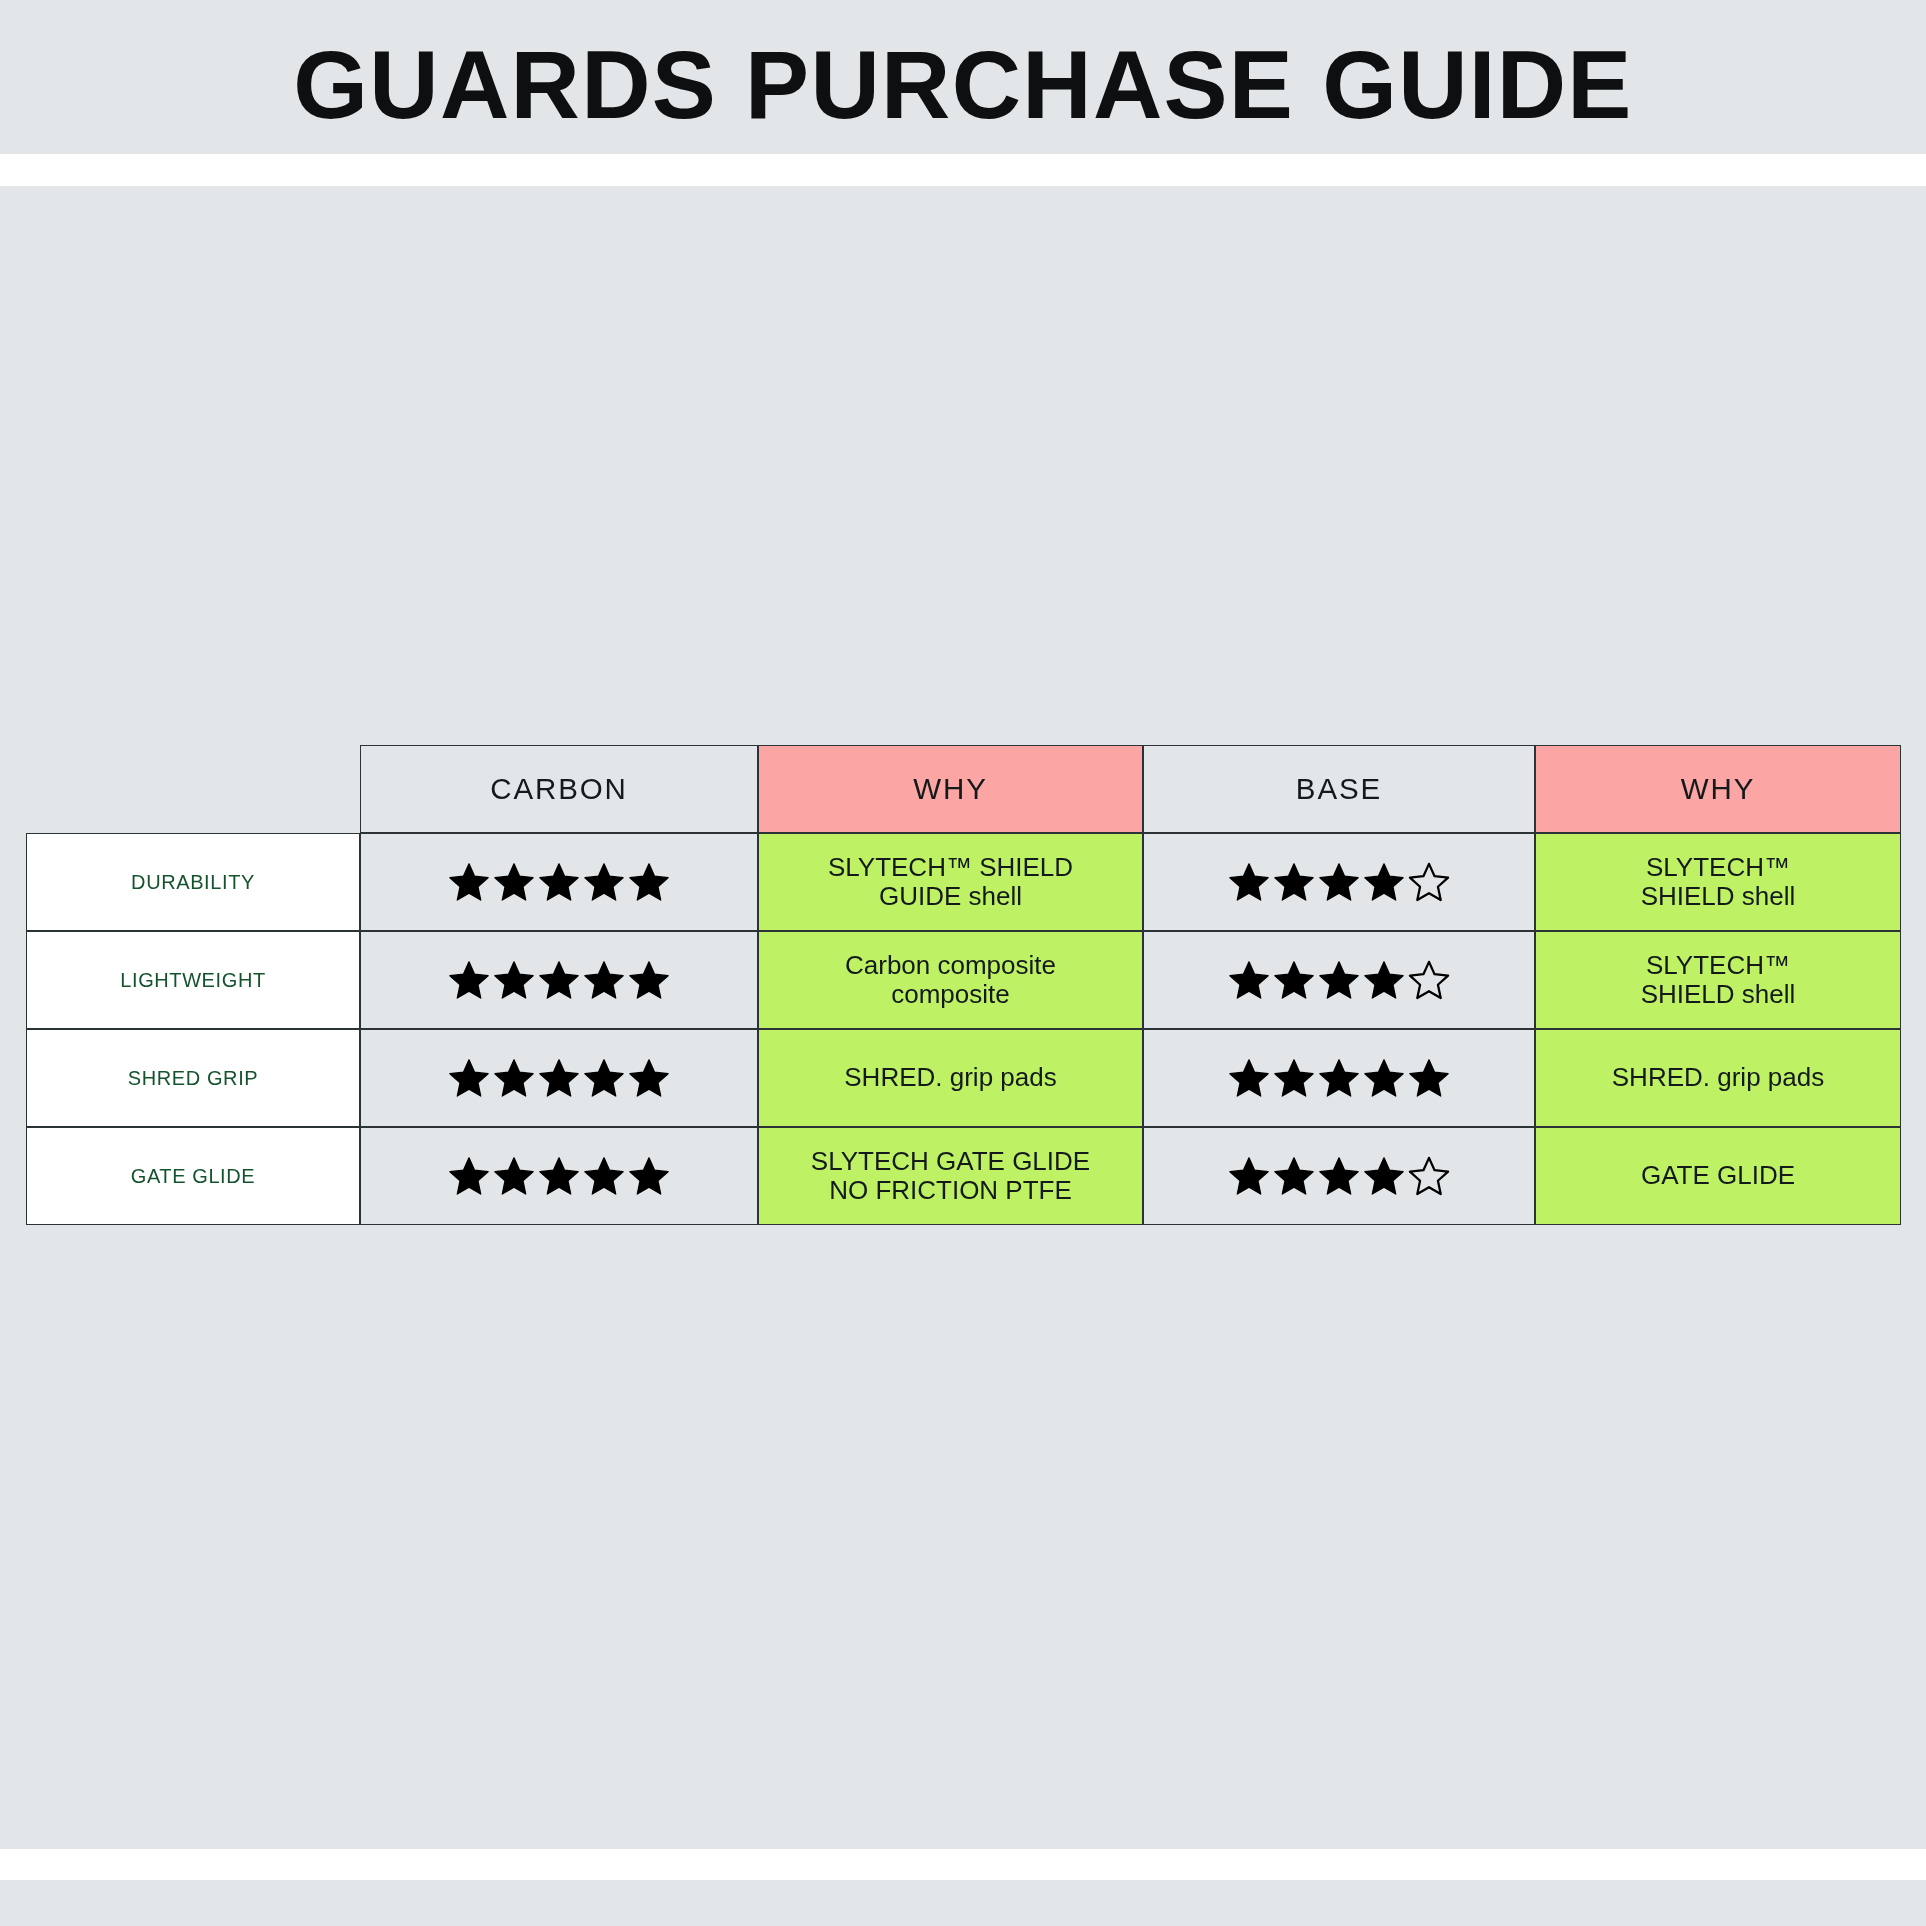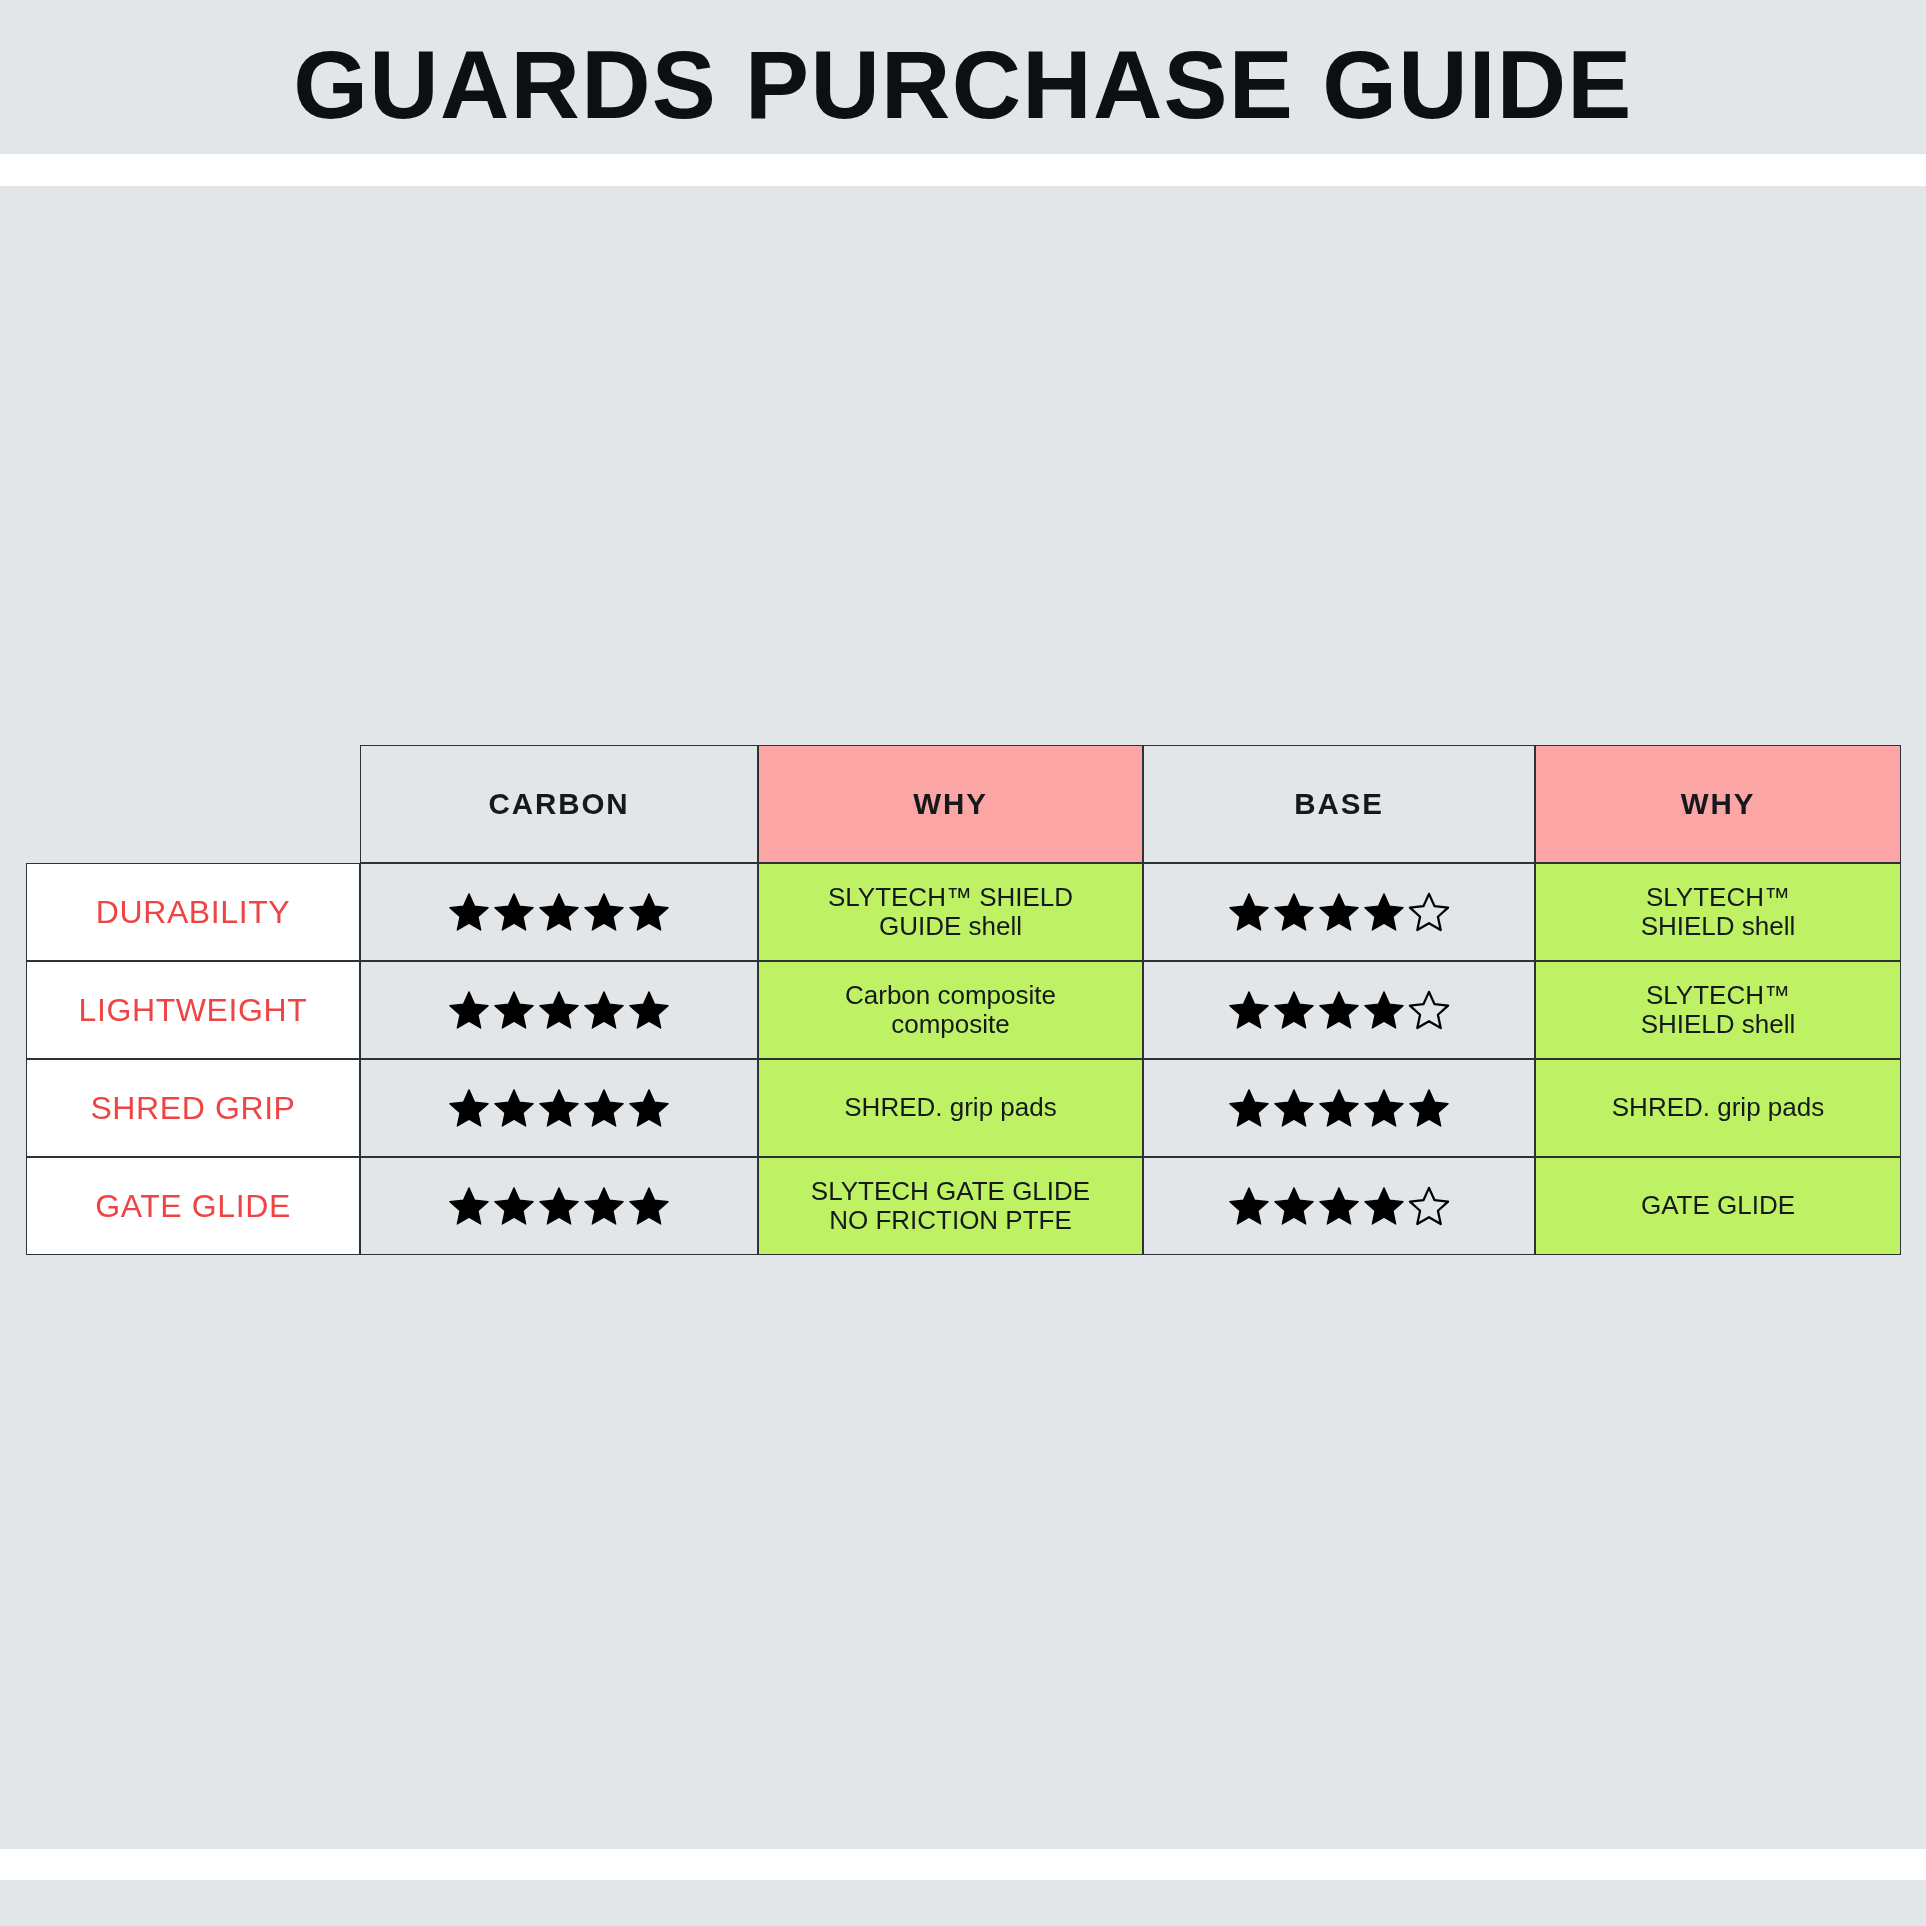--- a/index.html
+++ b/index.html
@@ -94,38 +94,38 @@
   col.c-why1 { width: 385px; }
   col.c-base { width: 392px; }
   col.c-why2 { width: 366px; }
 
   
   .hdr-blank {
     border: none !important;
     background: transparent;
   }
   .hdr {
-    height: 118px;
+    height: 88px;
     font-size: 29.5px;
     letter-spacing: 1.9px;
-    font-weight: bold;
+    font-weight: normal;
     color: #14191b;
     font-family: "Liberation Sans", sans-serif;
   }
   .hdr.shade { background: #e2e6e8; }
   .hdr.plain { background: #fca5a5; }
 
   td.rowlabel {
     height: 98px;
     background: #ffffff;
     text-align: left;
     padding-left: 19px;
-    font-size: 32px;
+    font-size: 20px;
     letter-spacing: 0.6px;
-    color: #ef4444;
+    color: #14532d;
   }
   td.stars {
     height: 98px;
     background: #e2e6e8;
     white-space: nowrap;
   }
   td.why {
     height: 98px;
     background: #bef264;
     font-size: 26px;

